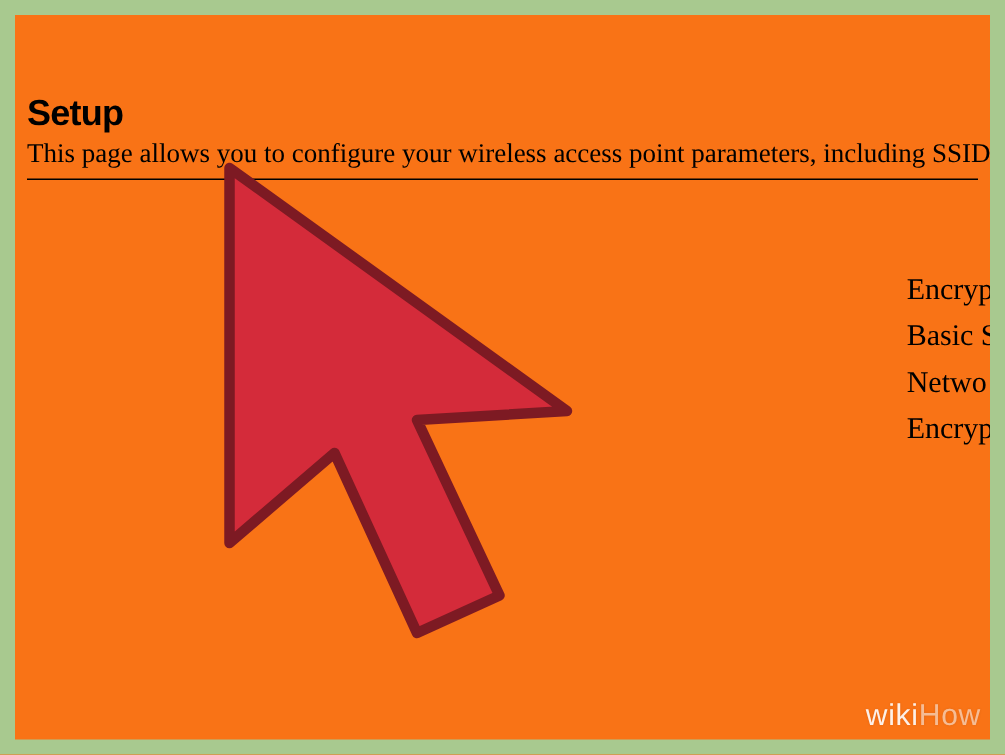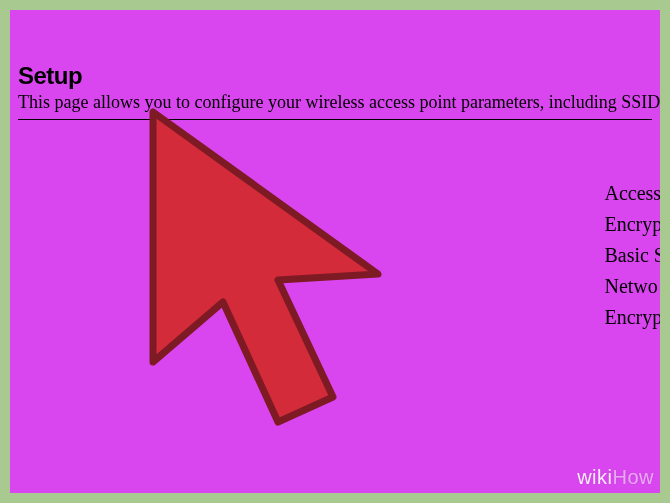--- a/index.html
+++ b/index.html
@@ -10,21 +10,21 @@
       position: relative;
       overflow: hidden;
       font-family: "Times New Roman", Times, serif;
     }
     .panel {
       position: absolute;
       left: 10px;
       top: 10px;
       right: 10px;
       bottom: 10px;
-      background: #d946ef;
+      background: #f97316;
       overflow: hidden;
     }
     .header {
       padding: 52px 8px 6px 8px;
     }
     .title {
       font-family: Arial, Helvetica, sans-serif;
       font-weight: 700;
       font-size: 24px;
       color: #000;
@@ -87,21 +87,20 @@
 <body>
 
 <div class="panel">
   <div class="header">
     <div class="title">Setup</div>
     <div class="description">This page allows you to configure your wireless access point parameters, including SSID</div>
     <hr class="rule">
   </div>
 
   <div class="side-list">
-    <div>Access</div>
     <div>Encryp</div>
     <div>Basic S</div>
     <div>Netwo</div>
     <div>Encryp</div>
   </div>
 </div>
 
 <div class="cursor-wrap">
   <svg viewBox="0 0 320 340" width="320" height="340">
     <path d="M 40 10

